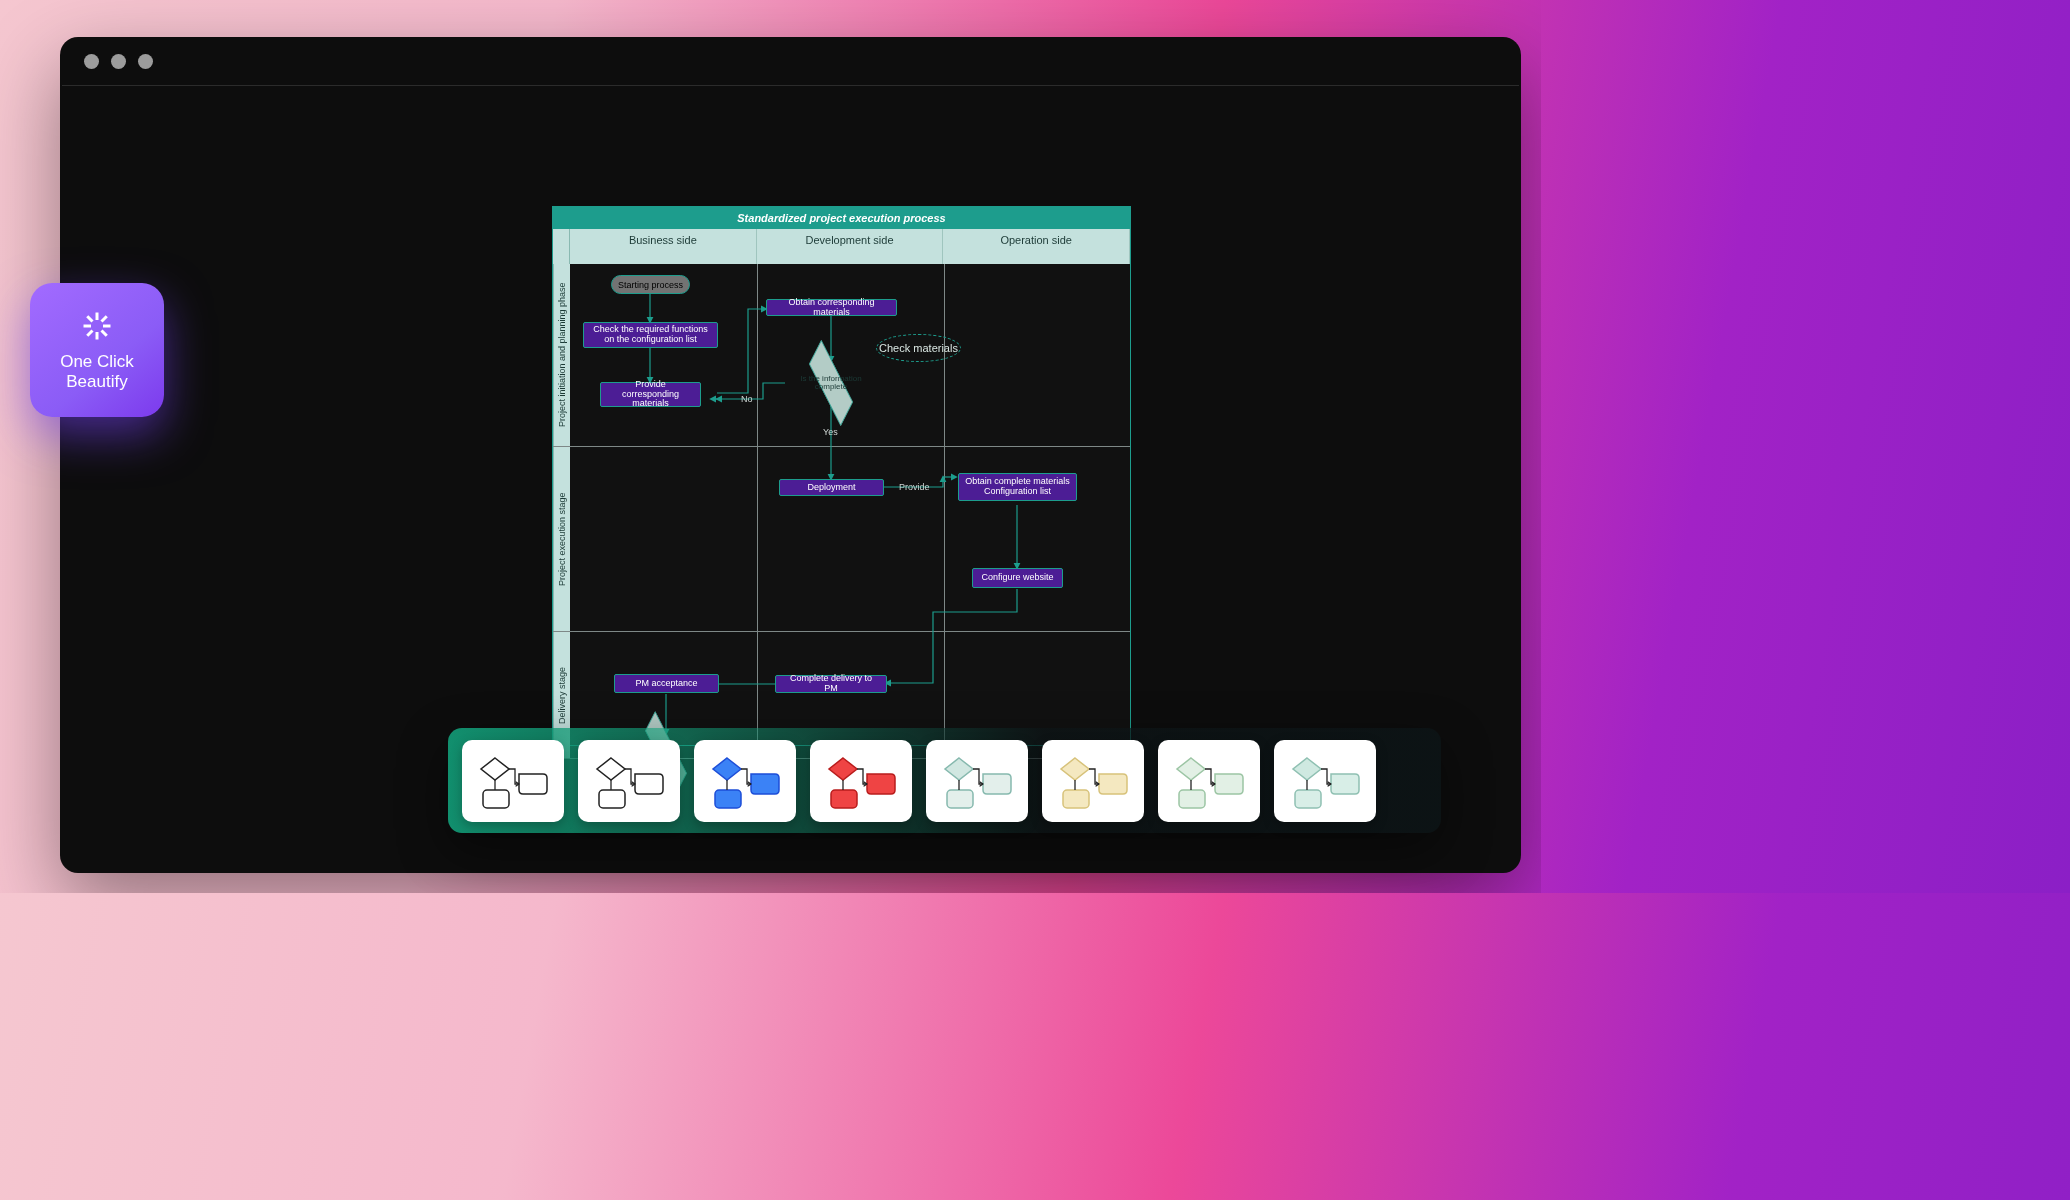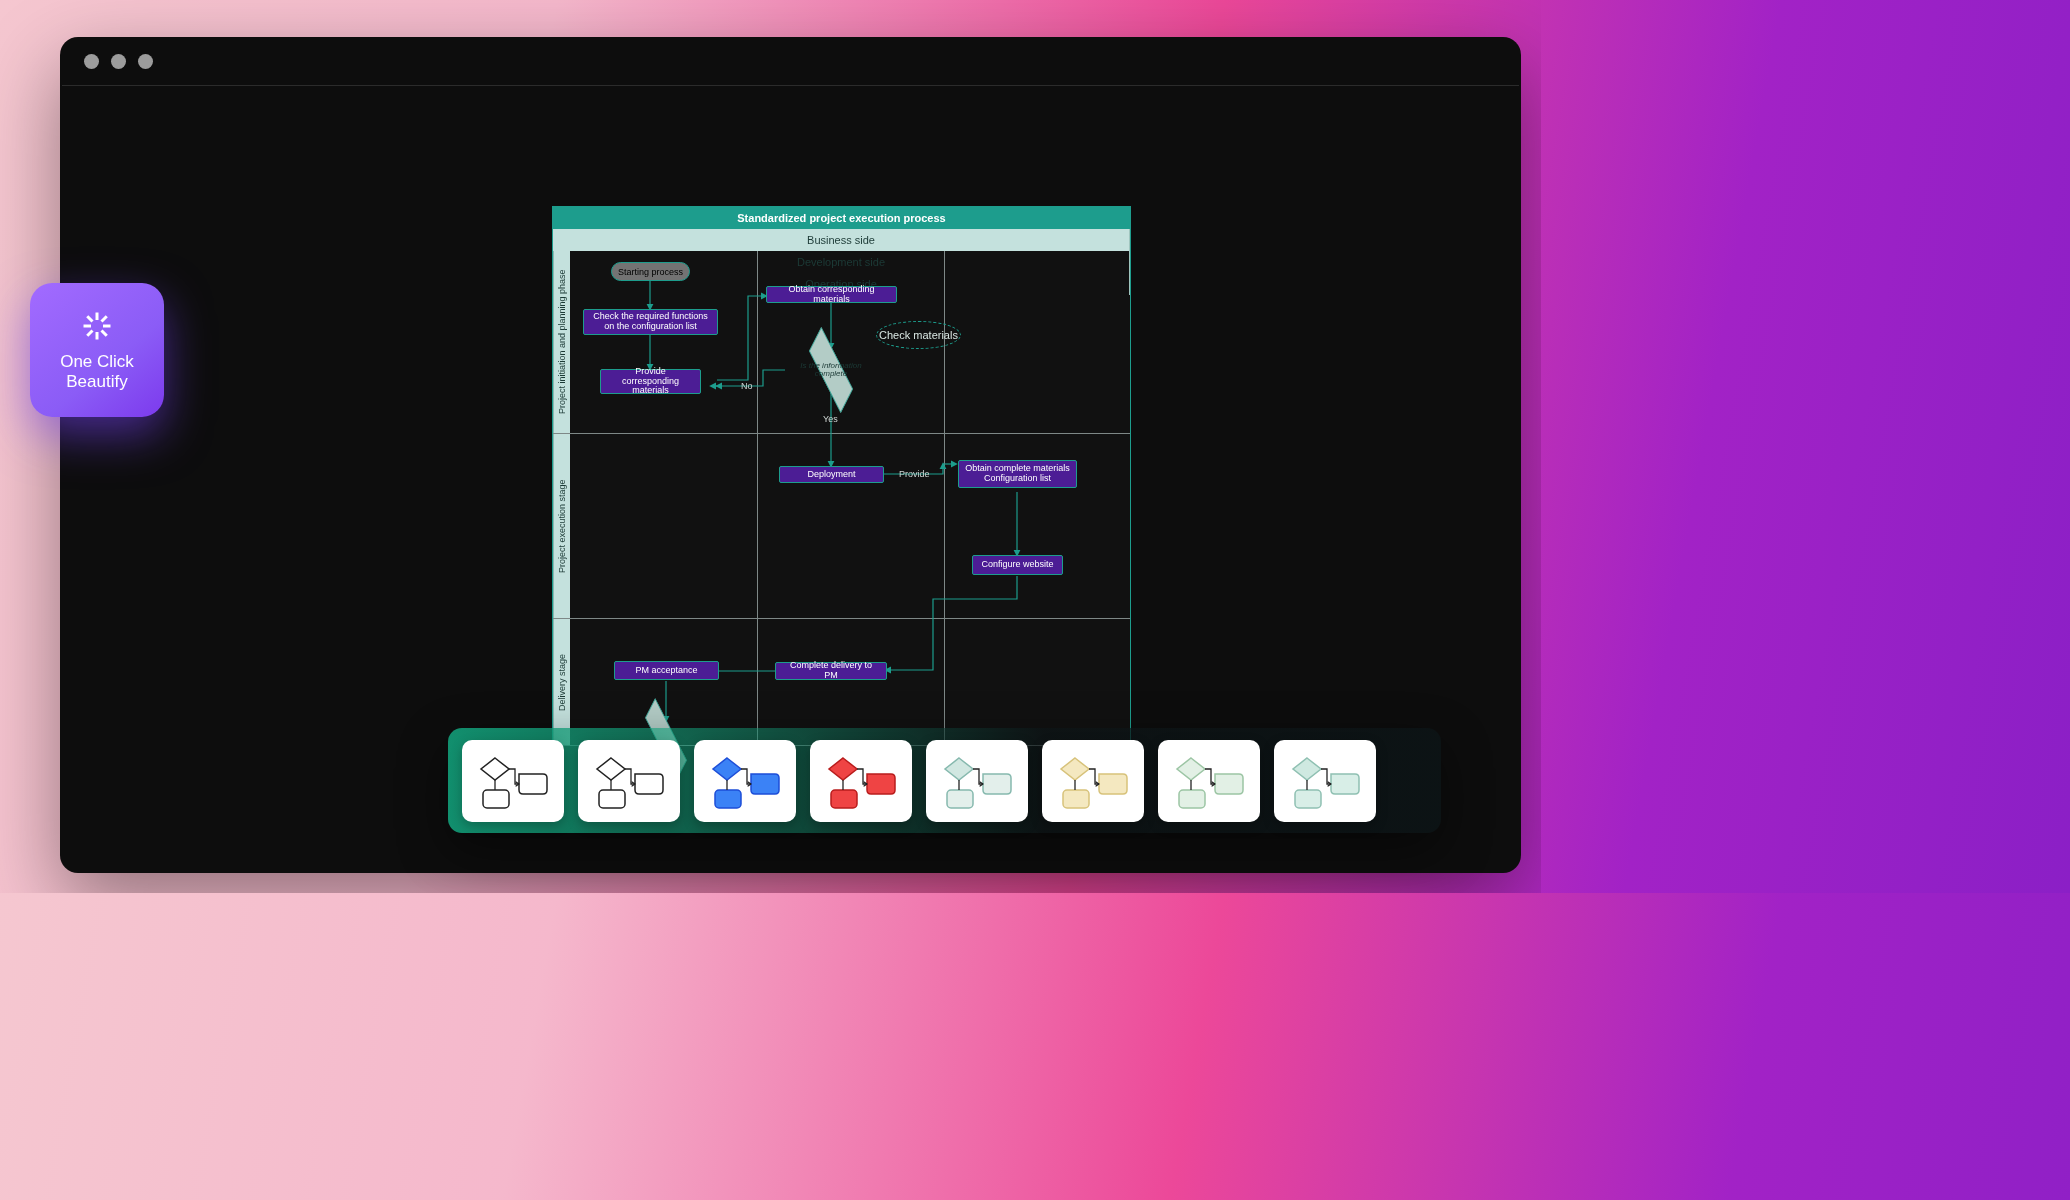--- a/index.html
+++ b/index.html
@@ -30,23 +30,23 @@
   .badge svg { width: 36px; height: 36px; }
   .badge-text { font-size: 17px; line-height: 1.15; text-align: center; font-weight: 400; }
 
   
   .canvas {
     position: absolute; left: 492px; top: 169px; width: 579px; height: 540px;
     background: #111; border: 1px solid #1d9d8d;
   }
   .chart-title {
     background: #1d9d8d; color: #fff; height: 22px; line-height: 22px;
-    text-align: center; font-size: 11px; font-weight: 700;
-  }
-  .cols { display: flex; height: 22px; background: #c4e1dd; flex-direction: column; }
+    text-align: center; font-size: 11px; font-weight: 700; font-style: italic;
+  }
+  .cols { display: flex; height: 35px; background: #c4e1dd; }
   .spacer { width: 17px; border-right: 1px solid #89b9b1; }
   .col { flex: 1; text-align: center; font-size: 11px; line-height: 22px; color: #1c3a36; border-right: 1px solid #9fc5be; }
   .grid { position: relative; height: calc(100% - 44px); }
   .row { position: absolute; left: 0; right: 0; border-bottom: 1px solid #7e8887; }
   .row1 { top: 0; height: 183px; }
   .row2 { top: 183px; height: 185px; }
   .row3 { top: 368px; height: 127px; }
   .lane-label {
     position: absolute; left: 0; top: 0; bottom: 0; width: 17px;
     background: #c4e1dd; border-right: 1px solid #89b9b1;
@@ -63,21 +63,21 @@
     display: flex; align-items: center; justify-content: center; text-align: center;
     padding: 2px 6px; border-radius: 2px;
   }
   .start {
     position: absolute; background: #737373; color: #000;
     border: 1px solid #1d9d8d; font-size: 9px;
     display: flex; align-items: center; justify-content: center;
     border-radius: 10px;
   }
   .diamond {
-    position: absolute; width: 92px; height: 44px; font-style: italic;
+    position: absolute; width: 92px; height: 44px;
   }
   .diamond-shape {
     width: 100%; height: 100%; background: #b3ccc6; border: 1px solid #1d9d8d;
     transform: rotate(45deg) skew(18deg,18deg) scale(0.72,0.58);
     position: absolute; left: 0; top: 0;
   }
   .diamond-text {
     position: absolute; inset: 0; display: flex; align-items: center; justify-content: center;
     font-size: 8px; line-height: 1; color: #1c3a36; text-align: center; padding: 0 10px;
   }

